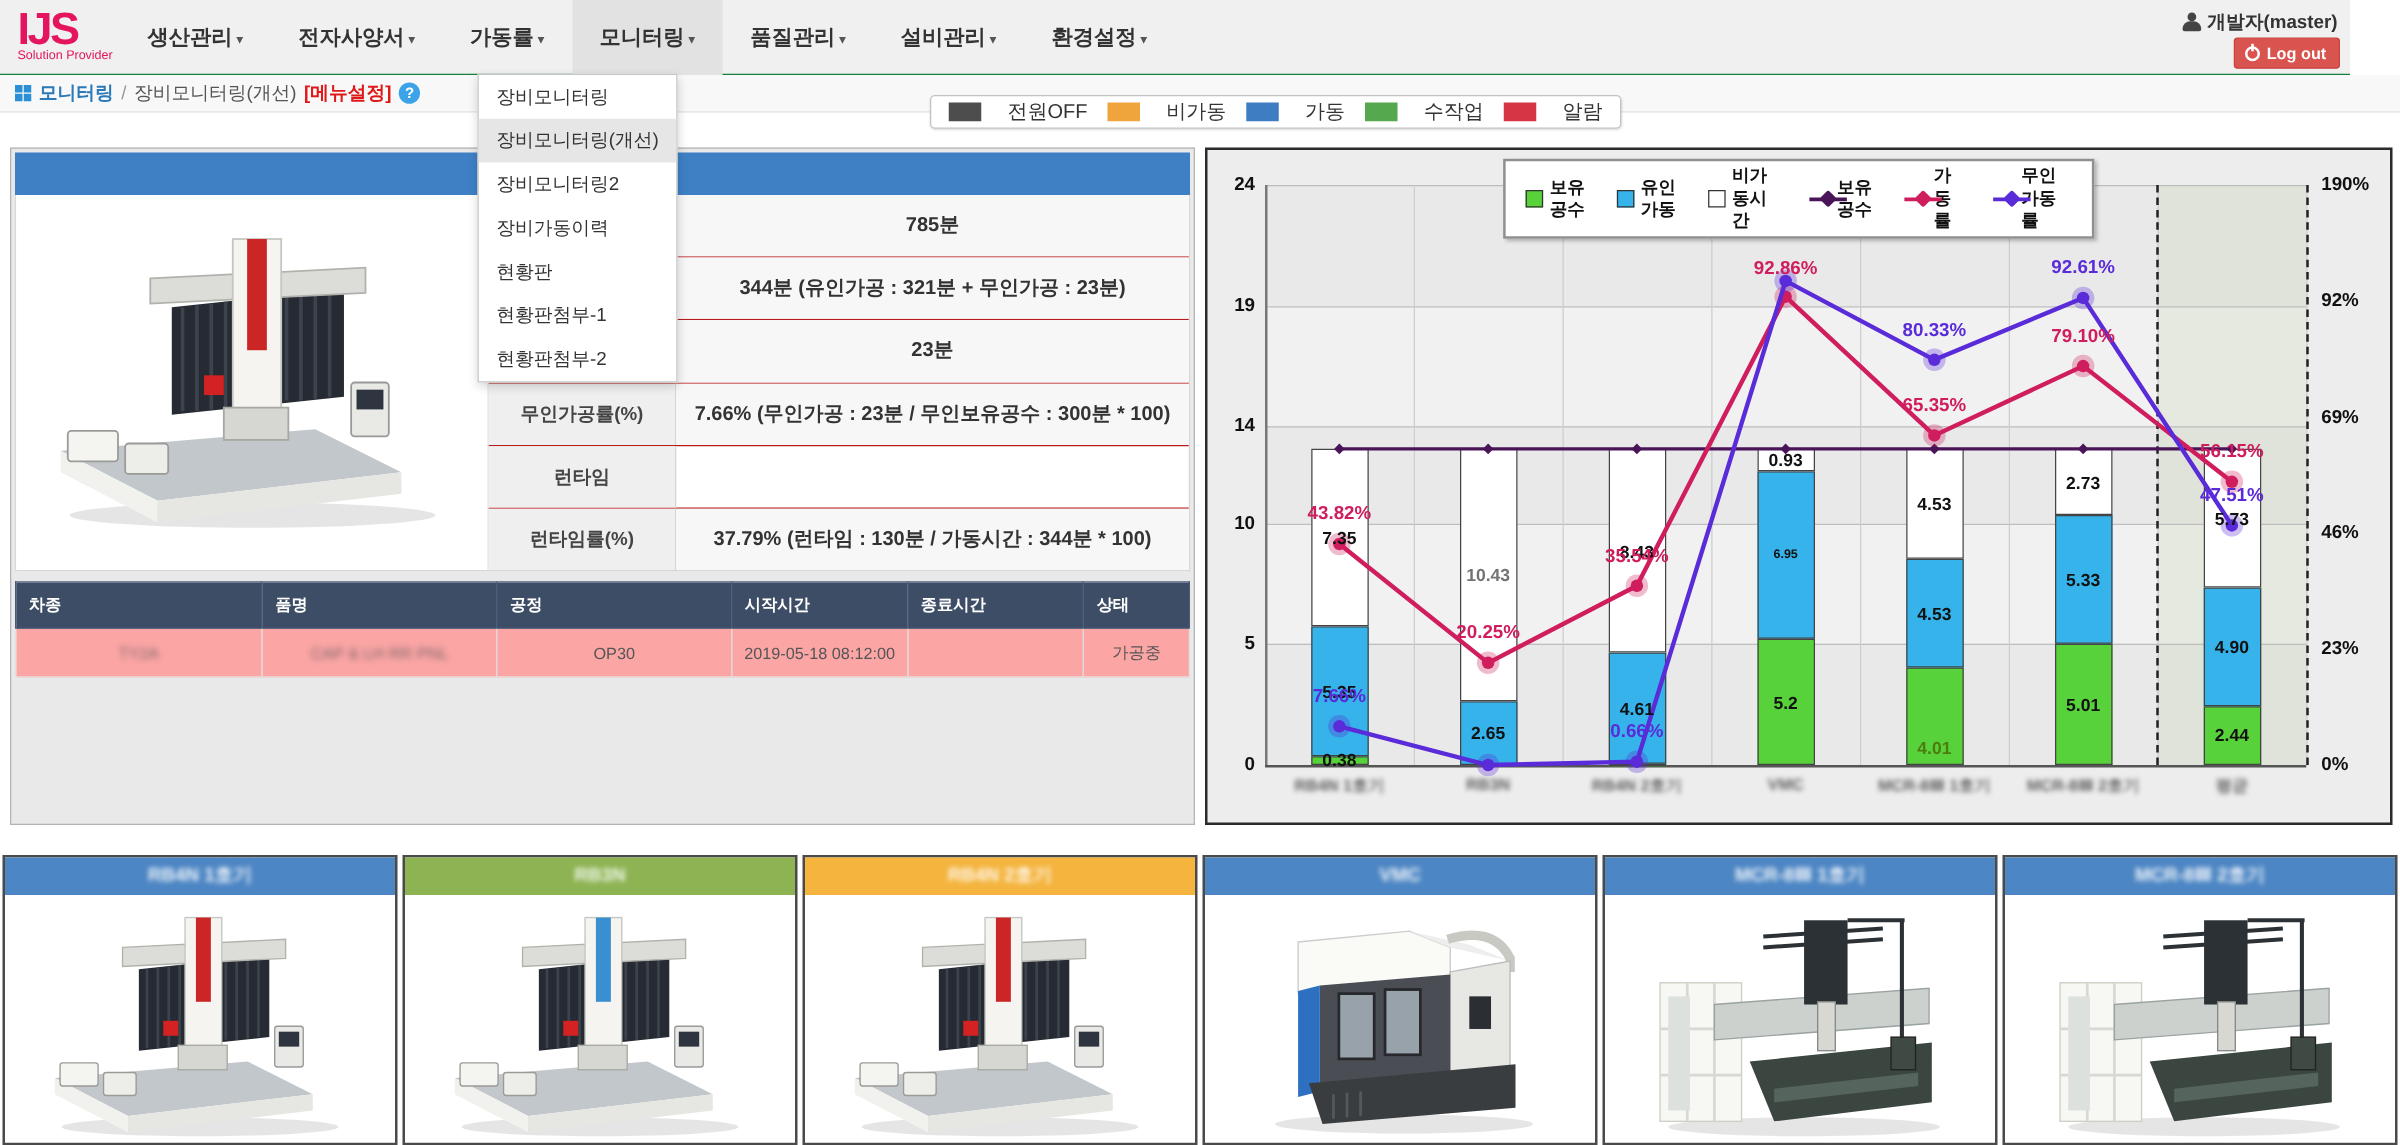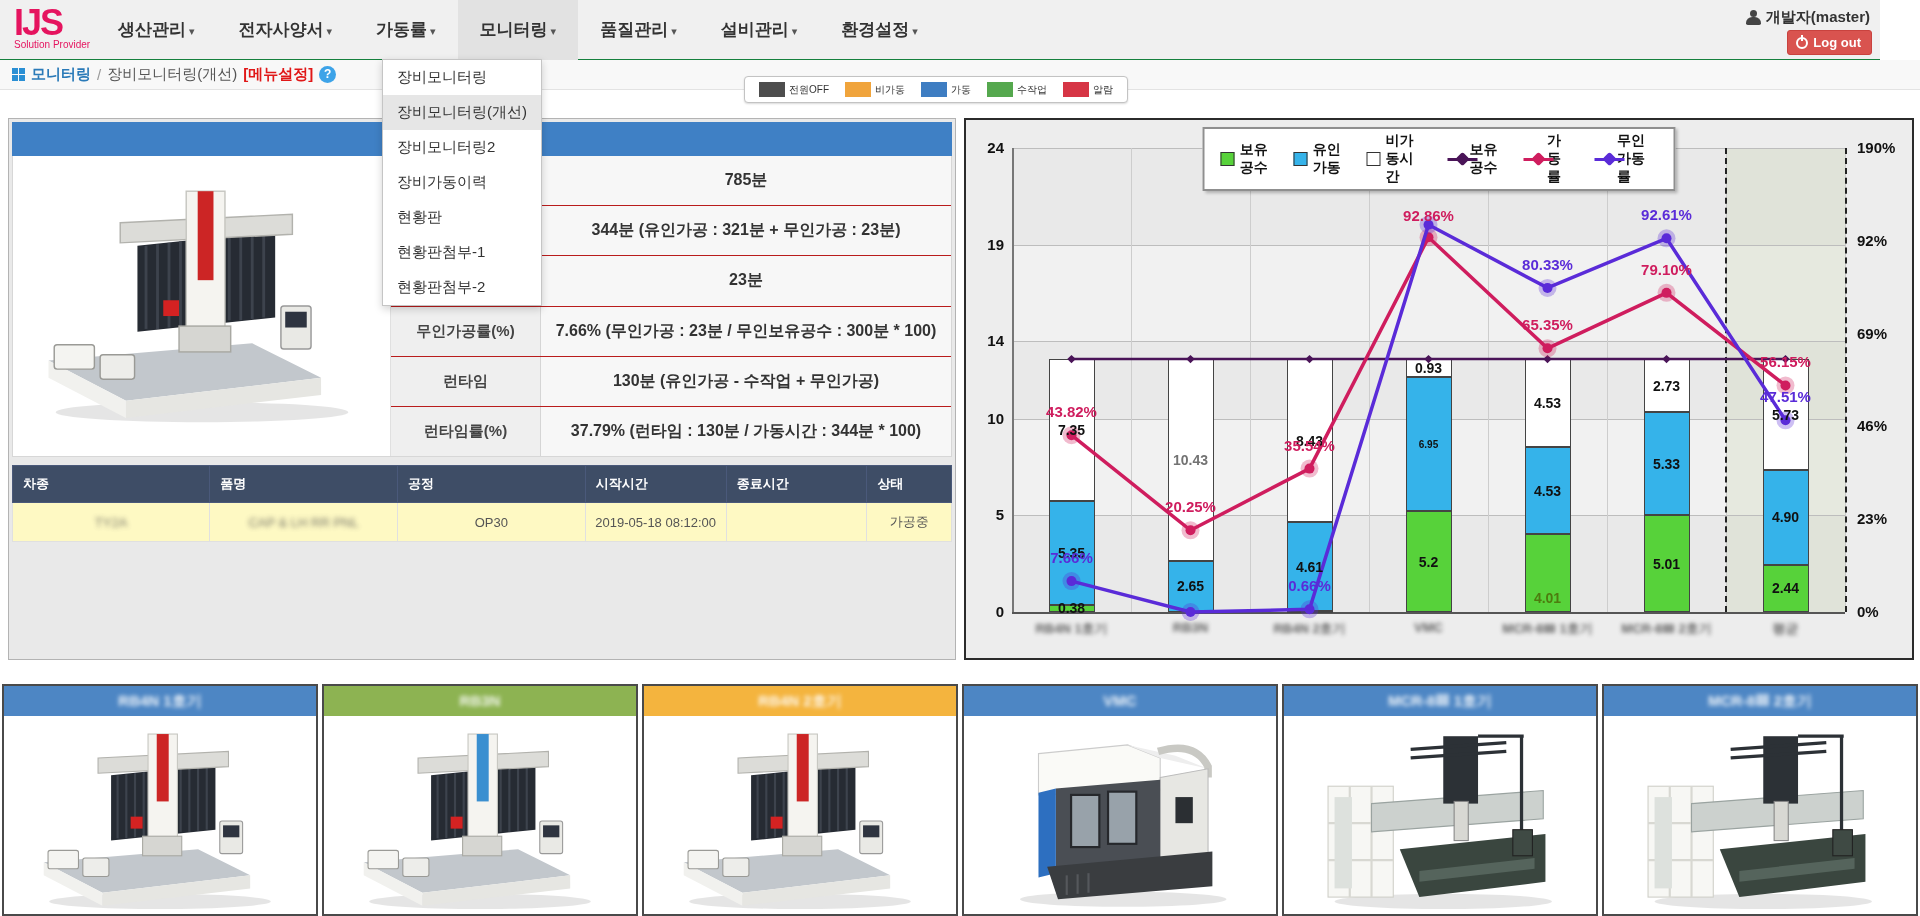--- a/index.html
+++ b/index.html
@@ -40,21 +40,21 @@
   .crumb-sep { color:#999; }
   .crumb-page { color:#555; }
   .crumb-setting { color:#e01818; font-weight:bold; cursor:pointer; }
   .help-icon { width:17px; height:17px; border-radius:50%; background:#3da3e8; color:#fff; font-size:12px;
                font-weight:bold; text-align:center; line-height:17px; cursor:pointer; }
 
   
   .status-legend { position:absolute; left:744px; top:76px; height:27px; background:#fff;
                    border:1px solid #c3c3c3; border-radius:4px; box-shadow:0 1px 2px rgba(0,0,0,.15);
                    display:flex; align-items:center; padding:0 14px; gap:16px; z-index:25; }
-  .sl-item { display:flex; align-items:center; gap:4px; font-size:10px; color:#333; }
+  .sl-item { display:flex; align-items:center; gap:21px; font-size:16px; color:#333; }
   .sl-swatch { width:26px; height:15px; display:inline-block; }
 
   
   .dropdown { position:absolute; left:382px; top:59px; width:160px; background:#fff;
               border:1px solid #c5c5c5; box-shadow:0 3px 8px rgba(0,0,0,.18); z-index:50; }
   .dd-item { padding:8px 14px; font-size:15px; color:#333; cursor:pointer; }
   .dd-item.active { background:#e6e6e6; }
 
   
   .left-panel { position:absolute; left:8px; top:118px; width:948px; height:542px;
@@ -69,21 +69,21 @@
   .info-row:last-child { border-bottom:none; }
   .info-label { width:150px; background:#efefef; border-right:1px solid #d5d5d5; display:flex;
                 align-items:center; justify-content:center; font-size:15px; font-weight:bold; color:#444; }
   .info-value { flex:1; background:#f7f7f7; display:flex; align-items:center; justify-content:center;
                 font-size:16px; font-weight:bold; color:#333; }
 
   
   .work-table { margin-top:8px; width:100%; border-collapse:collapse; background:#fff; }
   .work-table th { background:#3e4d66; color:#fff; font-size:13px; font-weight:bold; text-align:left;
                    padding:9px 10px; border:1px solid #4a597a; }
-  .work-table td { background:#fef9c3; font-size:13px; color:#555; text-align:center; padding:10px 6px;
+  .work-table td { background:#fca5a5; font-size:13px; color:#555; text-align:center; padding:10px 6px;
                    border:1px solid #e0e0e0; }
   .blur { filter:blur(2.5px); opacity:.8; }
 
   
   .chart-panel { position:absolute; left:964px; top:118px; width:950px; height:542px;
                  background:#ededed; border:2px solid #2b2b2b; }
   .ch-inner { position:relative; width:946px; height:538px; }
   .ch-legend { position:absolute; top:7px; left:50%; transform:translateX(-50%); background:#fff;
                border:2px solid #8f8f8f; box-shadow:2px 2px 3px rgba(0,0,0,.25); display:flex;
                align-items:center; gap:22px; padding:3px 16px; z-index:6; }
@@ -228,21 +228,20 @@
         <div class="info-row">
           <div class="info-label">무인가공</div>
                  <div class="info-value">23분</div>
         </div>
         <div class="info-row">
           <div class="info-label">무인가공률(%)</div>
                  <div class="info-value">7.66% (무인가공 : 23분 / 무인보유공수 : 300분 * 100)</div>
         </div>
         <div class="info-row">
           <div class="info-label">런타임</div>
-                 <div class="info-value">130분 (유인가공 - 수작업 + 무인가공)</div>
         </div>
         <div class="info-row">
           <div class="info-label">런타임률(%)</div>
                  <div class="info-value">37.79% (런타임 : 130분 / 가동시간 : 344분 * 100)</div>
         </div>
       </div>
   </div>
   <table class="work-table">
     <thead>
         <tr id="wtHead">

